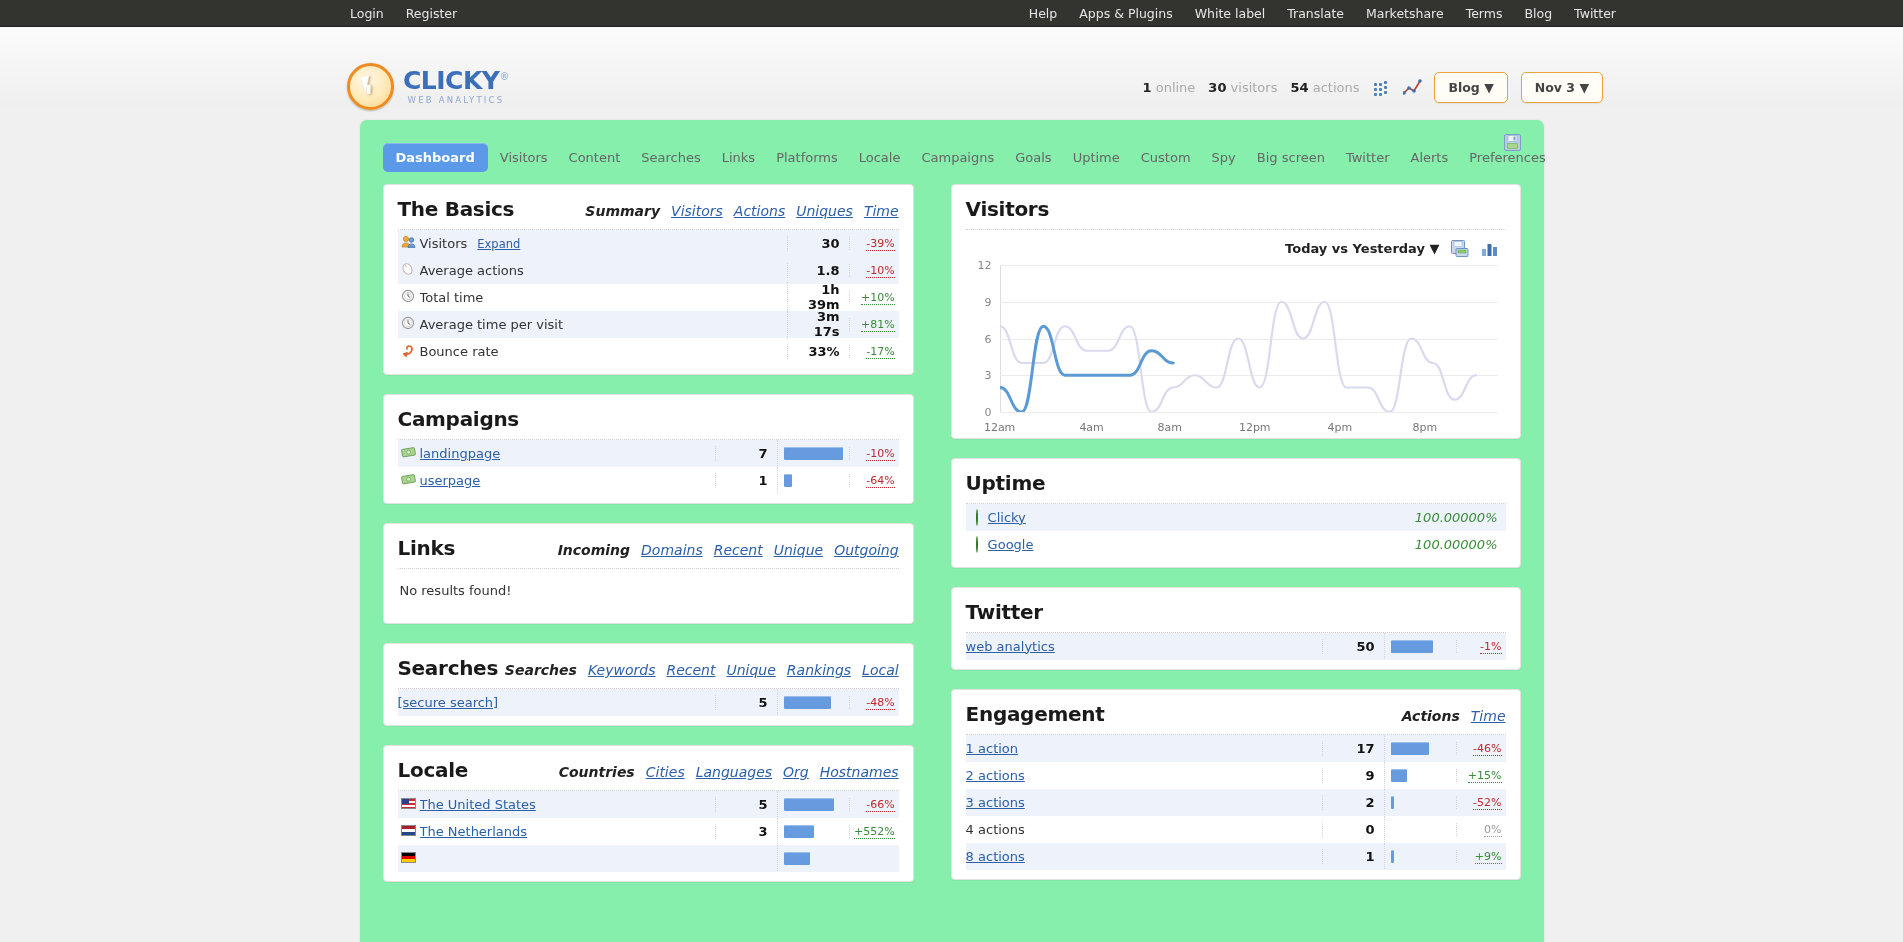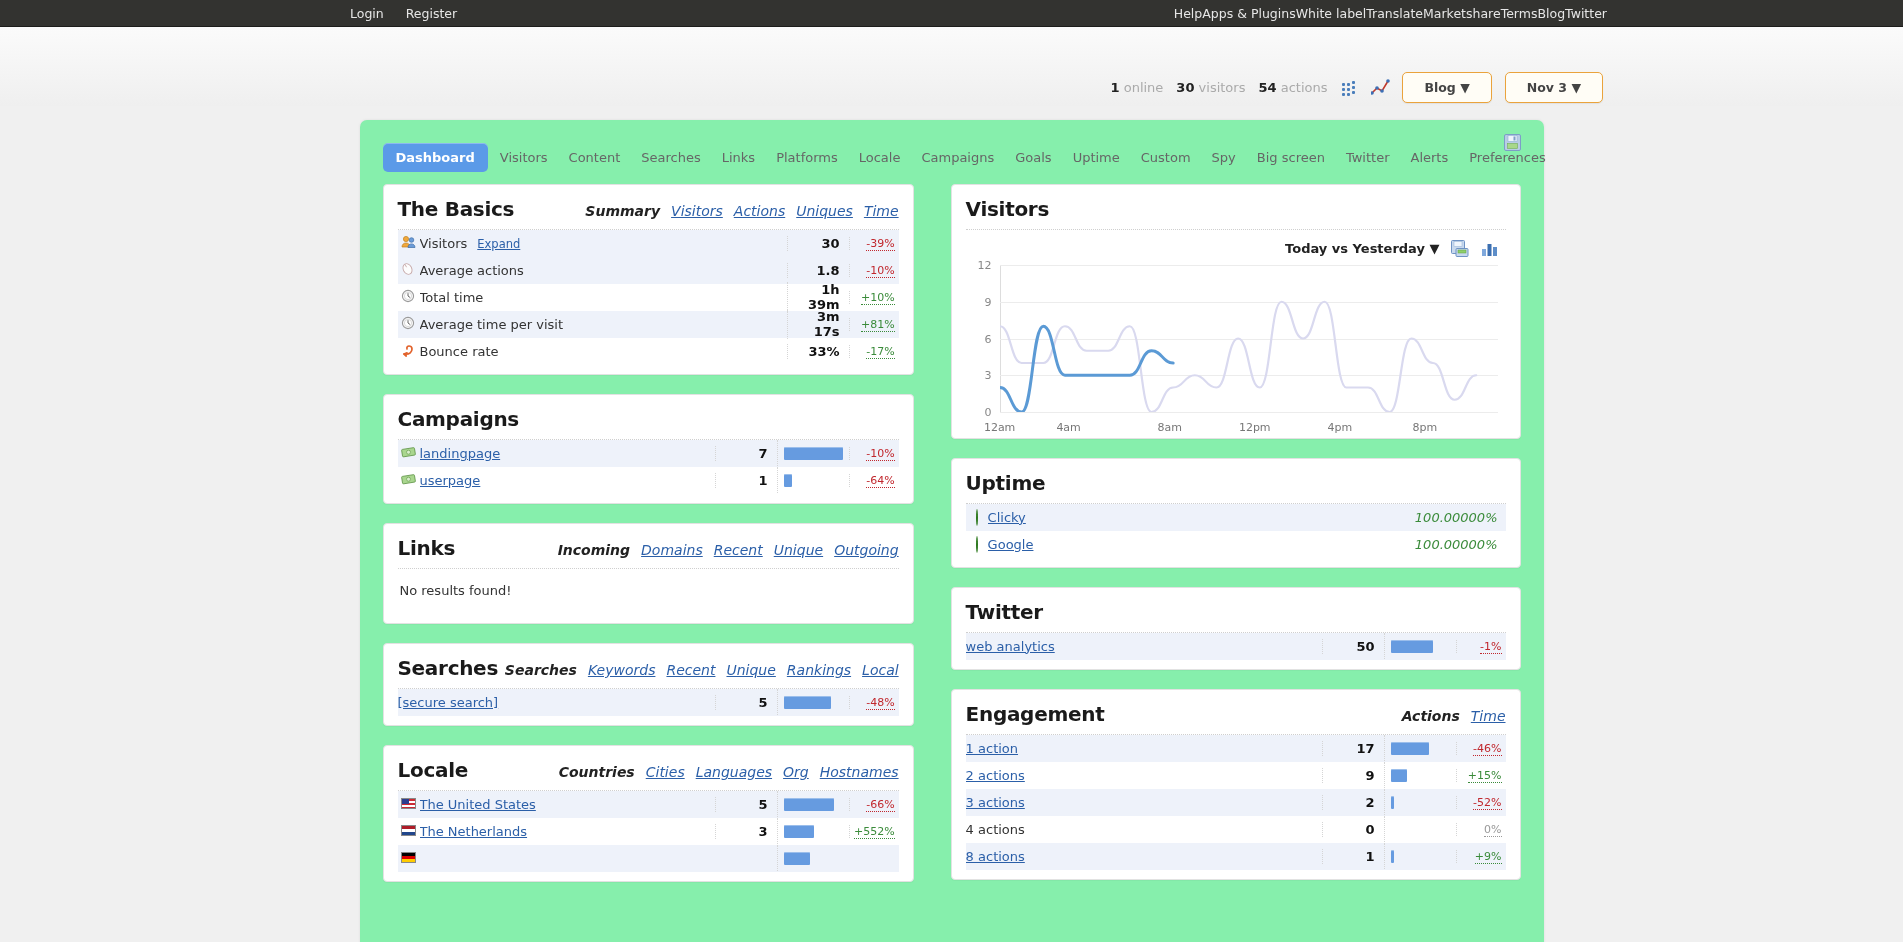--- a/index.html
+++ b/index.html
@@ -15,21 +15,21 @@
   .topbar {
     height: 27px;
     background: #333330;
     border-bottom: 1px solid #1d1d1b;
     display: flex;
     align-items: center;
     position: relative;
     text-decoration: underline;
   }
   .topbar .left { margin-left: 350px; display: flex; gap: 22px; }
-  .topbar .right { position: absolute; right: 296px; display: flex; }
+  .topbar .right { position: absolute; right: 287px; display: flex; gap: 22px; }
   .topbar a {
     color: #e6e6e6;
     text-decoration: none;
     font-size: 12.5px;
     white-space: nowrap;
   }
 
   
   .header {
     height: 79px;
@@ -80,21 +80,21 @@
   .stat b { color: #222; font-weight: bold; }
   .hicon { width: 18px; height: 18px; position: relative; cursor: pointer; }
   .dots-icon i {
     position: absolute; width: 3px; height: 3px; background: #4a7ebb; border-radius: 1px;
   }
   .spark-icon svg { display: block; }
   .hbtn {
     border: 1px solid #eaa33c;
     background: #fffdf6;
     border-radius: 5px;
-    padding: 7px 21px;
+    padding: 7px 13px;
     font-size: 12.5px; color: #444; font-weight: bold;
     cursor: pointer; white-space: nowrap;
     box-shadow: 0 1px 1px rgba(0,0,0,.06);
   }
 
   
   .shell {
     width: 1184px; margin: 14px auto; background: #86efac;
     border-radius: 7px 7px 0 0;
     min-height: 835px;
@@ -228,20 +228,29 @@
       <a href="#">White label</a>
       <a href="#">Translate</a>
       <a href="#">Marketshare</a>
       <a href="#">Terms</a>
       <a href="#">Blog</a>
       <a href="#">Twitter</a>
     </div>
 </div>
 
 <div class="header">
+  <div class="logo">
+    <div class="logo-circle">
+      <div class="cursor"></div>
+    </div>
+    <div class="logo-text">
+      <div class="brand"><span>CLICKY</span><sup>®</sup></div>
+      <div class="tagline">WEB ANALYTICS</div>
+    </div>
+  </div>
 
   <div class="header-stats">
     <div class="stat">
       <b>1</b>
       <span>online</span>
     </div>
     <div class="stat">
       <b>30</b>
       <span>visitors</span>
     </div>
@@ -526,21 +535,21 @@
               <div class="gl" style="top: 110.25px;"></div>
               <div class="gl" style="top: 73.5px;"></div>
               <div class="gl" style="top: 36.75px;"></div>
               <div class="gl" style="top: 0px;"></div>
               <svg viewBox="0 0 489 147" preserveAspectRatio="none">
                 <path d="M0,61.25 C10.630434782608695,61.25 10.630434782608695,98 21.26086956521739,98 C31.891304347826086,98 31.891304347826086,98 42.52173913043478,98 C53.15217391304348,98 53.15217391304348,61.25 63.78260869565217,61.25 C74.41304347826087,61.25 74.41304347826087,85.75 85.04347826086956,85.75 C95.67391304347825,85.75 95.67391304347825,85.75 106.30434782608695,85.75 C116.93478260869566,85.75 116.93478260869566,61.25 127.56521739130434,61.25 C138.19565217391306,61.25 138.19565217391306,147 148.82608695652175,147 C159.45652173913044,147 159.45652173913044,122.5 170.08695652173913,122.5 C180.7173913043478,122.5 180.7173913043478,110.25 191.3478260869565,110.25 C201.9782608695652,110.25 201.9782608695652,122.5 212.6086956521739,122.5 C223.23913043478262,122.5 223.23913043478262,73.5 233.8695652173913,73.5 C244.5,73.5 244.5,122.5 255.1304347826087,122.5 C265.7608695652174,122.5 265.7608695652174,36.75 276.39130434782606,36.75 C287.02173913043475,36.75 287.02173913043475,73.5 297.6521739130435,73.5 C308.2826086956522,73.5 308.2826086956522,36.75 318.9130434782609,36.75 C329.54347826086956,36.75 329.54347826086956,122.5 340.17391304347825,122.5 C350.80434782608694,122.5 350.80434782608694,122.5 361.4347826086956,122.5 C372.0652173913043,122.5 372.0652173913043,147 382.695652173913,147 C393.32608695652175,147 393.32608695652175,73.5 403.95652173913044,73.5 C414.5869565217391,73.5 414.5869565217391,98 425.2173913043478,98 C435.8478260869565,98 435.8478260869565,134.75 446.4782608695652,134.75 C457.1086956521739,134.75 457.1086956521739,110.25 467.7391304347826,110.25" fill="none" stroke="#d9d9ef" stroke-width="2.2" stroke-linecap="round" vector-effect="non-scaling-stroke"></path>
                 <path d="M0,122.5 C10.630434782608695,122.5 10.630434782608695,147 21.26086956521739,147 C31.891304347826086,147 31.891304347826086,61.25 42.52173913043478,61.25 C53.15217391304348,61.25 53.15217391304348,110.25 63.78260869565217,110.25 C74.41304347826087,110.25 74.41304347826087,110.25 85.04347826086956,110.25 C95.67391304347825,110.25 95.67391304347825,110.25 106.30434782608695,110.25 C116.93478260869566,110.25 116.93478260869566,110.25 127.56521739130434,110.25 C138.19565217391306,110.25 138.19565217391306,85.75 148.82608695652175,85.75 C159.45652173913044,85.75 159.45652173913044,98 170.08695652173913,98" fill="none" stroke="#5b9ad5" stroke-width="3" stroke-linecap="round" vector-effect="non-scaling-stroke"></path>
               </svg>
             </div>
             <div class="xlab" style="left: 34px;">12am</div>
-            <div class="xlab" style="left: 103px;">4am</div>
+            <div class="xlab" style="left: 126px;">4am</div>
             <div class="xlab" style="left: 204.087px;">8am</div>
             <div class="xlab" style="left: 289.13px;">12pm</div>
             <div class="xlab" style="left: 374.174px;">4pm</div>
             <div class="xlab" style="left: 459.217px;">8pm</div>
           </div>
       </div>
 
       <div class="panel">
         <div class="panel-head">
           <div class="panel-title">Uptime</div>

